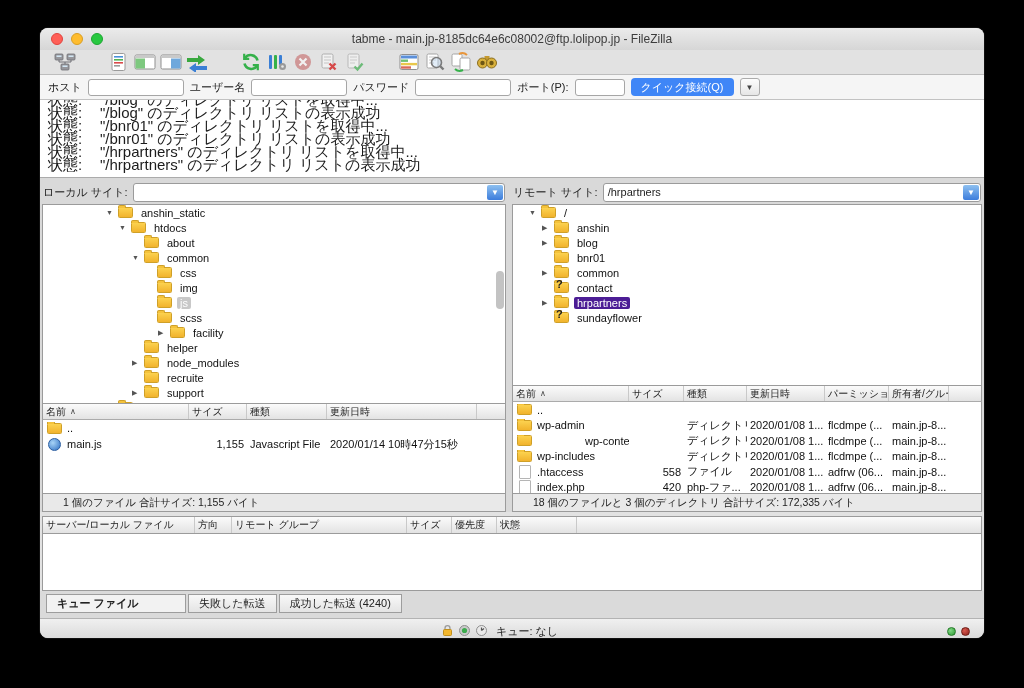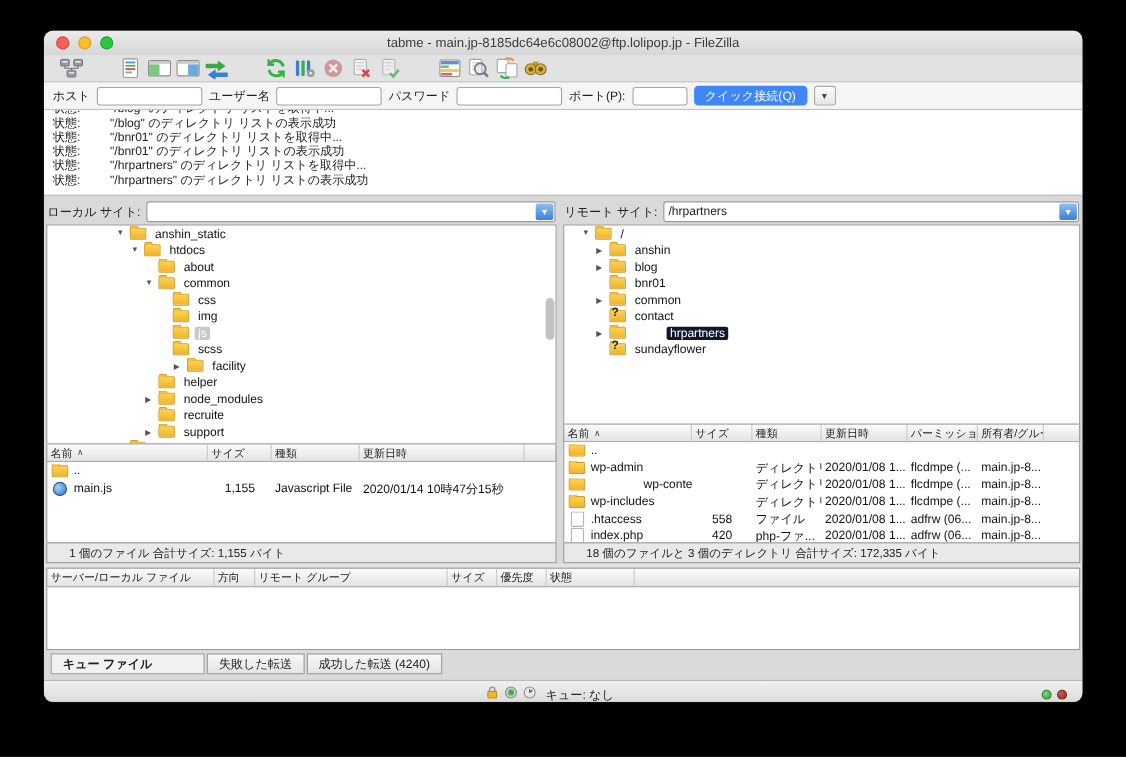--- a/index.html
+++ b/index.html
@@ -30,21 +30,21 @@
   .qinput{height:15px;border:1px solid #a6a6a6;border-radius:3px;background:#fff;font-size:11px;
           padding:0 3px;outline:none;}
   .qinput.host{width:88px;} .qinput.user{width:88px;} .qinput.pass{width:88px;} .qinput.port{width:42px;}
   .qc-btn{height:18px;border:none;border-radius:4px;background:#3f86f7;color:#fff;font-size:11px;
           padding:0 10px;font-family:inherit;}
   .qc-drop{height:18px;width:20px;border:1px solid #ababab;border-radius:3px;
            background:linear-gradient(#fdfdfd,#e6e6e6);font-size:8px;color:#444;
            display:flex;align-items:center;justify-content:center;}
   
   .log{height:77px;flex:none;background:#fff;border-bottom:1px solid #ababab;overflow:hidden;
-       font-size:11px;color:#1c1c1c;padding-left:8px;}
+       font-size:15px;color:#1c1c1c;padding-left:8px;}
   .log-row{height:13px;line-height:13px;display:flex;white-space:nowrap;}
   .log-row.clip{margin-top:-7px;}
   .log-label{width:52px;flex:none;}
   
   .split{height:332px;flex:none;display:flex;background:#d9d9d9;padding:2px 2px 0;}
   .pane{display:flex;flex-direction:column;}
   .pane.local{width:464px;flex:none;}
   .pane.remote{flex:1;}
   .vdivider{width:6px;flex:none;}
   .pathbar{height:24px;flex:none;display:flex;align-items:center;gap:5px;font-size:11px;color:#222;padding:0 1px;}
@@ -62,37 +62,37 @@
         border-radius:1.5px;position:relative;display:inline-block;flex:none;margin:0 5px 0 1px;box-sizing:content-box;}
   .fold::before{content:"";position:absolute;top:-3.5px;left:-1px;width:6px;height:2.5px;
         background:#f5c33b;border:1px solid #cfa028;border-bottom:none;border-radius:2px 2px 0 0;}
   .qmark{position:absolute;left:1px;top:-4px;font-size:11px;font-weight:bold;color:#222;line-height:11px;}
   .page{width:10px;height:12px;background:#fff;border:1px solid #b5b5b5;border-radius:1px;flex:none;
         display:inline-block;margin:0 6px 0 3px;}
   .jsicon{width:11px;height:11px;border-radius:50%;flex:none;display:inline-block;margin:0 6px 0 2px;
         background:radial-gradient(circle at 35% 35%,#a8d4f7,#2e6fc2);border:1px solid #2a5da0;}
   .tree-label{padding:0 3px;border-radius:2px;}
   .sel-inactive{background:#c8c8c8;color:#fdfdfd;}
-  .sel-active{background:#0f172a;color:#fff;margin-left:32px;}
+  .sel-active{background:#4c1d95;color:#fff;}
   .sb-thumb{position:absolute;right:1px;top:66px;width:8px;height:38px;border-radius:4px;background:#c3c3c3;}
   
   .list-header{height:15px;flex:none;display:flex;background:linear-gradient(#fbfbfb,#e3e3e3);
                border-left:1px solid #9b9b9b;border-right:1px solid #9b9b9b;border-bottom:1px solid #ababab;
                font-size:10px;color:#222;overflow:hidden;}
   .hcell{display:flex;align-items:center;padding:0 3px;border-right:1px solid #c9c9c9;flex:none;
          white-space:nowrap;overflow:hidden;box-sizing:border-box;}
   .hcell.hfill{flex:1;border-right:none;}
   .sort{margin-left:4px;font-size:8px;color:#444;}
   .list-body{flex:1;background:#fff;border-left:1px solid #9b9b9b;border-right:1px solid #9b9b9b;
              overflow:hidden;font-size:11px;color:#111;}
   .file-row{display:flex;align-items:center;white-space:nowrap;}
   .local .file-row{height:16px;}
   .remote .file-row{height:15.5px;}
   .fcell{flex:none;overflow:hidden;padding:0 3px;box-sizing:border-box;display:flex;align-items:center;}
-  .fcell.num{justify-content:center;}
+  .fcell.num{justify-content:flex-end;}
   .fname{display:flex;align-items:center;}
   .panel-status{height:17px;flex:none;display:flex;align-items:center;background:#e9e9e9;
                 border:1px solid #9b9b9b;font-size:10.5px;color:#222;padding:0 20px;white-space:nowrap;}
   
   .queue{margin:4px 2px 0;flex:none;display:flex;flex-direction:column;}
   .queue-header{height:16px;display:flex;background:linear-gradient(#fbfbfb,#e3e3e3);
                 border:1px solid #9b9b9b;font-size:10px;color:#222;overflow:hidden;}
   .queue-body{height:56px;background:#fff;border:1px solid #9b9b9b;border-top:none;}
   
   .tabs{height:24px;flex:none;display:flex;align-items:flex-start;gap:2px;padding:3px 0 0 6px;background:#dadada;}

